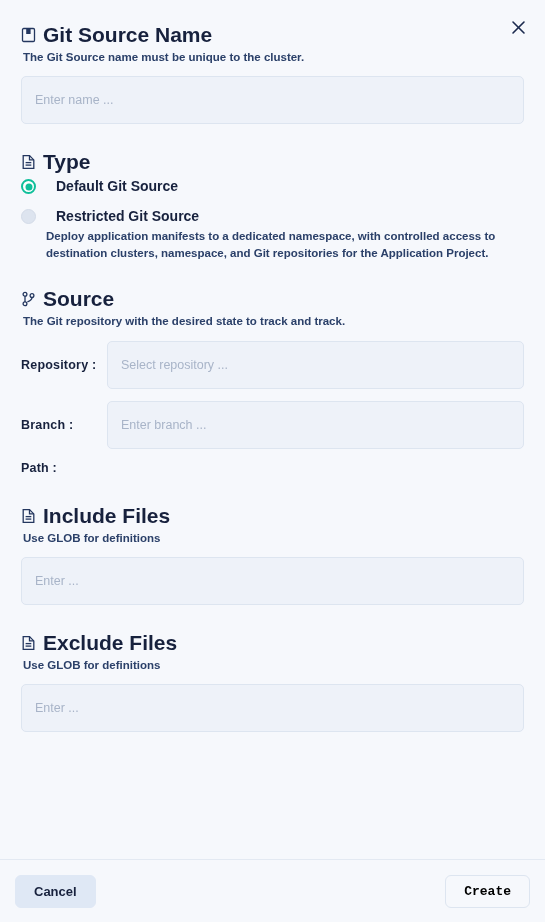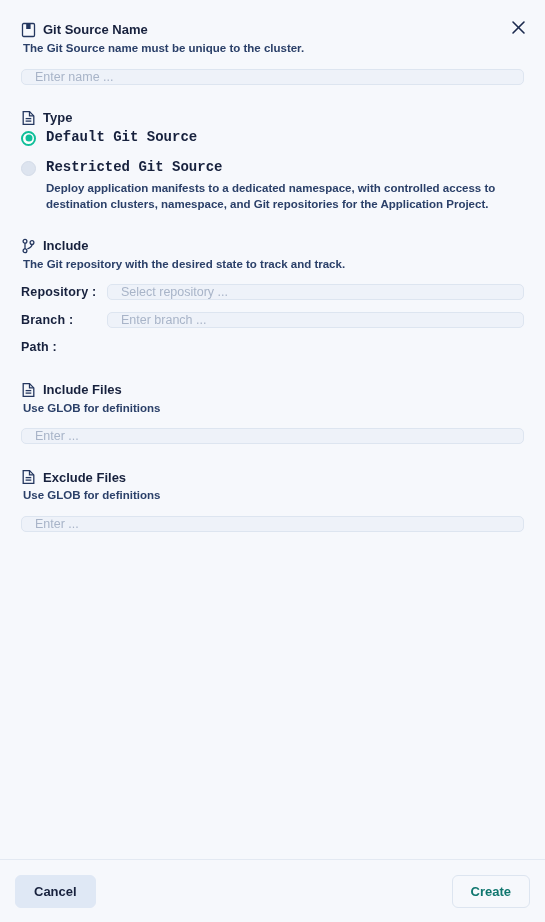--- a/index.html
+++ b/index.html
@@ -63,59 +63,58 @@
   }
   .section-head .ic {
     display: inline-flex;
     width: 15px;
     height: 16px;
     color: #24375f;
     flex: 0 0 auto;
   }
   .section-head .ic svg { display: block; }
   .section-title {
-    font-size: 13px;
+    font-size: 21px;
     font-weight: 600;
     color: #17213d;
     line-height: 1.2;
   }
   .section-sub {
     font-size: 11.5px;
     font-weight: 600;
     color: #2b4069;
     margin: 0 0 11px 2px;
     line-height: 1.3;
   }
 
   .field {
     width: 100%;
-    height: 16px;
+    height: 48px;
     box-sizing: border-box;
     background: #eef2f9;
     border: 1px solid #dde5f0;
     border-radius: 5px;
     padding: 0 13px;
     font-family: "Liberation Sans", sans-serif;
     font-size: 12.5px;
     color: #2b4069;
     outline: none;
   }
   .field::placeholder { color: #a8b4c8; }
 
   .gap-lg { height: 25px; }
   .gap-md { height: 20px; }
   .gap-sm { height: 13px; }
 
   
   .radio-row {
     display: flex;
-    align-items: flex-start;
-    gap: 10px;
+    align-items: flex-end;
+    gap: 20px;
     cursor: pointer;
-    font-family: Liberation Mono, monospace;
   }
   .radio {
     flex: 0 0 auto;
     width: 15px;
     height: 15px;
     border-radius: 50%;
     margin-top: 2px;
     box-sizing: border-box;
     background: #dde4ef;
     border: 1px solid #d3dbe8;
@@ -190,22 +189,23 @@
     cursor: pointer;
   }
   .btn-cancel {
     background: #dfe8f5;
     border: 1px solid #dfe8f5;
     color: #17213d;
   }
   .btn-create {
     background: transparent;
     border: 1px solid #dde5f0;
-    color: #0f766e;
+    color: #000000;
     cursor: default;
+    font-family: Liberation Mono, monospace;
   }
 </style>
 </head>
 <body>
 
 <div class="modal">
 
   <div class="close-btn">
     <svg width="15" height="15" viewBox="0 0 15 15" fill="none" stroke="currentColor" stroke-width="1.6" stroke-linecap="round">
       <line x1="2" y1="2" x2="13" y2="13"></line>
@@ -265,21 +265,21 @@
       <div class="section-head">
         <span class="ic">
           <svg width="15" height="16" viewBox="0 0 15 16" fill="none" stroke="currentColor" stroke-width="1.3">
             <circle cx="4" cy="3.2" r="1.9"></circle>
             <circle cx="4" cy="12.8" r="1.9"></circle>
             <circle cx="11" cy="4.6" r="1.9"></circle>
             <line x1="4" y1="5.1" x2="4" y2="10.9"></line>
             <path d="M11 6.5c0 2.6-2.4 3.6-4.6 4.4"></path>
           </svg>
         </span>
-        <span class="section-title">Include</span>
+        <span class="section-title">Source</span>
       </div>
       <div class="section-sub">The Git repository with the desired state to track and track.</div>
 
       <div class="src-row">
         <span class="src-label">Repository :</span>
         <input class="field" type="text" placeholder="Select repository ..." style="">
       </div>
       <div class="src-row">
         <span class="src-label">Branch :</span>
         <input class="field" type="text" placeholder="Enter branch ..." style="">

